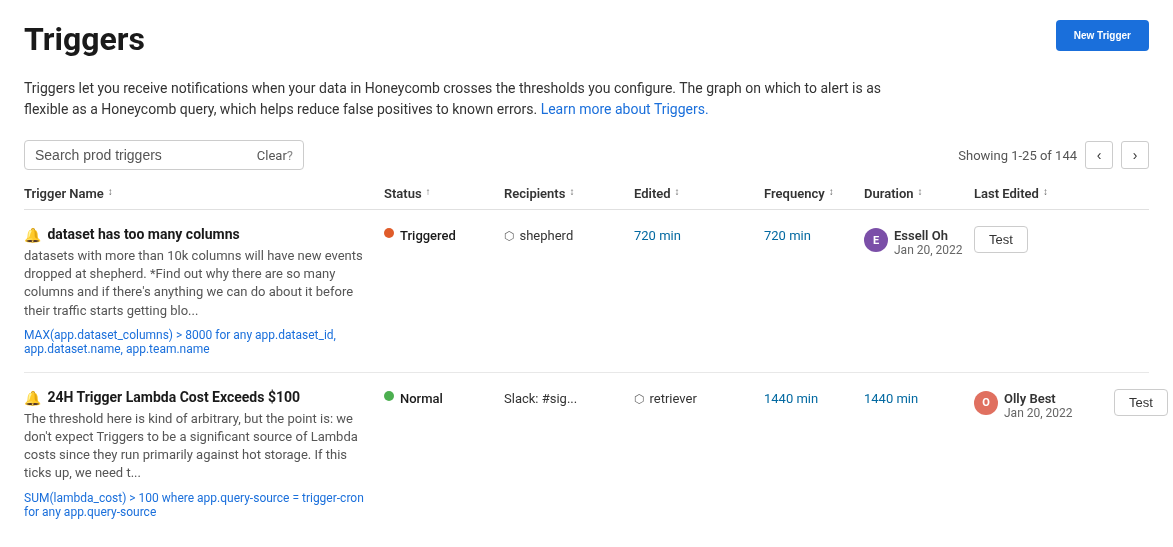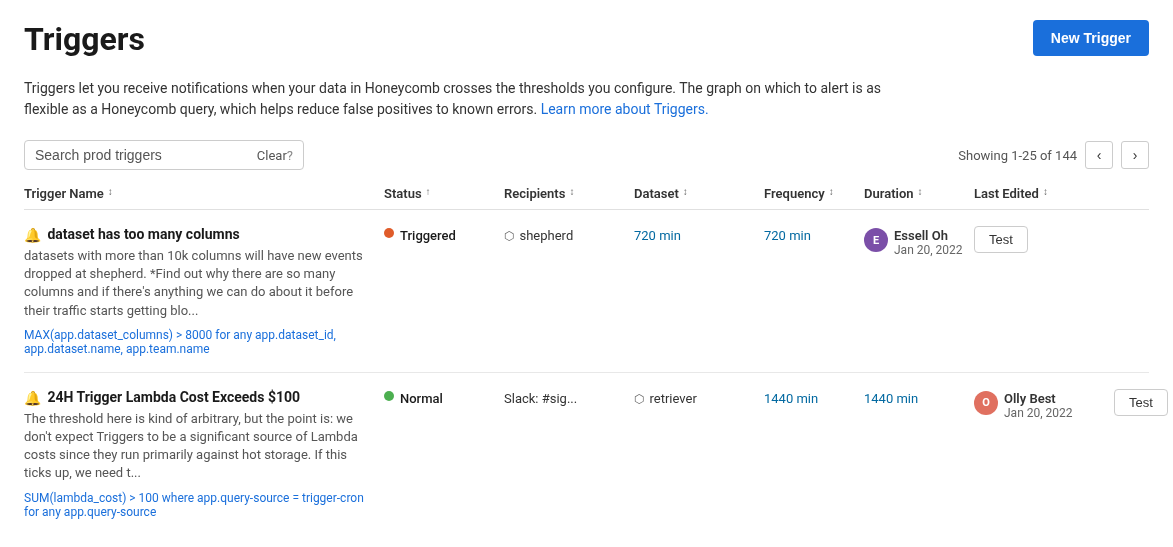--- a/index.html
+++ b/index.html
@@ -1,20 +1,20 @@
 <!DOCTYPE html>
 <html><head>
   <meta charset="utf-8">
   <style>
     * { box-sizing: border-box; margin: 0; padding: 0; }
     body { font-family: -apple-system, BlinkMacSystemFont, 'Segoe UI', Roboto, sans-serif; font-size: 14px; color: #1a1a1a; background: #fff; padding: 20px 24px; }
     
     .page-header { display: flex; justify-content: space-between; align-items: flex-start; margin-bottom: 20px; }
     .page-title { font-size: 32px; font-weight: 700; color: #1a1a1a; }
-    .new-trigger-btn { background: #1a6fdb; color: #fff; border: none; border-radius: 4px; padding: 10px 18px; font-size: 14px; font-weight: 600; cursor: pointer; white-space: nowrap; }
+    .new-trigger-btn { background: #1a6fdb; color: #fff; border: none; border-radius: 4px; padding: 10px 18px; font-size: 10px; font-weight: 600; cursor: pointer; white-space: nowrap; }
     
     .description { font-size: 14px; color: #333; line-height: 1.5; margin-bottom: 20px; max-width: 860px; }
     .description a { color: #1a6fdb; text-decoration: none; }
     
     .toolbar { display: flex; align-items: center; justify-content: space-between; margin-bottom: 16px; }
     .search-wrapper { display: flex; align-items: center; border: 1px solid #ccc; border-radius: 4px; padding: 6px 10px; width: 280px; background: #fff; }
     .search-input { border: none; outline: none; font-size: 14px; flex: 1; color: #555; background: transparent; }
     .clear-link { color: #555; font-size: 13px; cursor: pointer; margin-right: 0; }
     .help-icon { color: #888; font-size: 13px; cursor: pointer; }
     
@@ -92,21 +92,21 @@
   </div>
   <div class="col-header">
     <span>Status</span>
     <span class="sort-icon">↑</span>
   </div>
   <div class="col-header">
     <span>Recipients</span>
     <span class="sort-icon">↕</span>
   </div>
   <div class="col-header">
-    <span>Dataset</span>
+    <span>Edited</span>
     <span class="sort-icon">↕</span>
   </div>
   <div class="col-header">
     <span>Frequency</span>
     <span class="sort-icon">↕</span>
   </div>
   <div class="col-header">
     <span>Duration</span>
     <span class="sort-icon">↕</span>
   </div>

